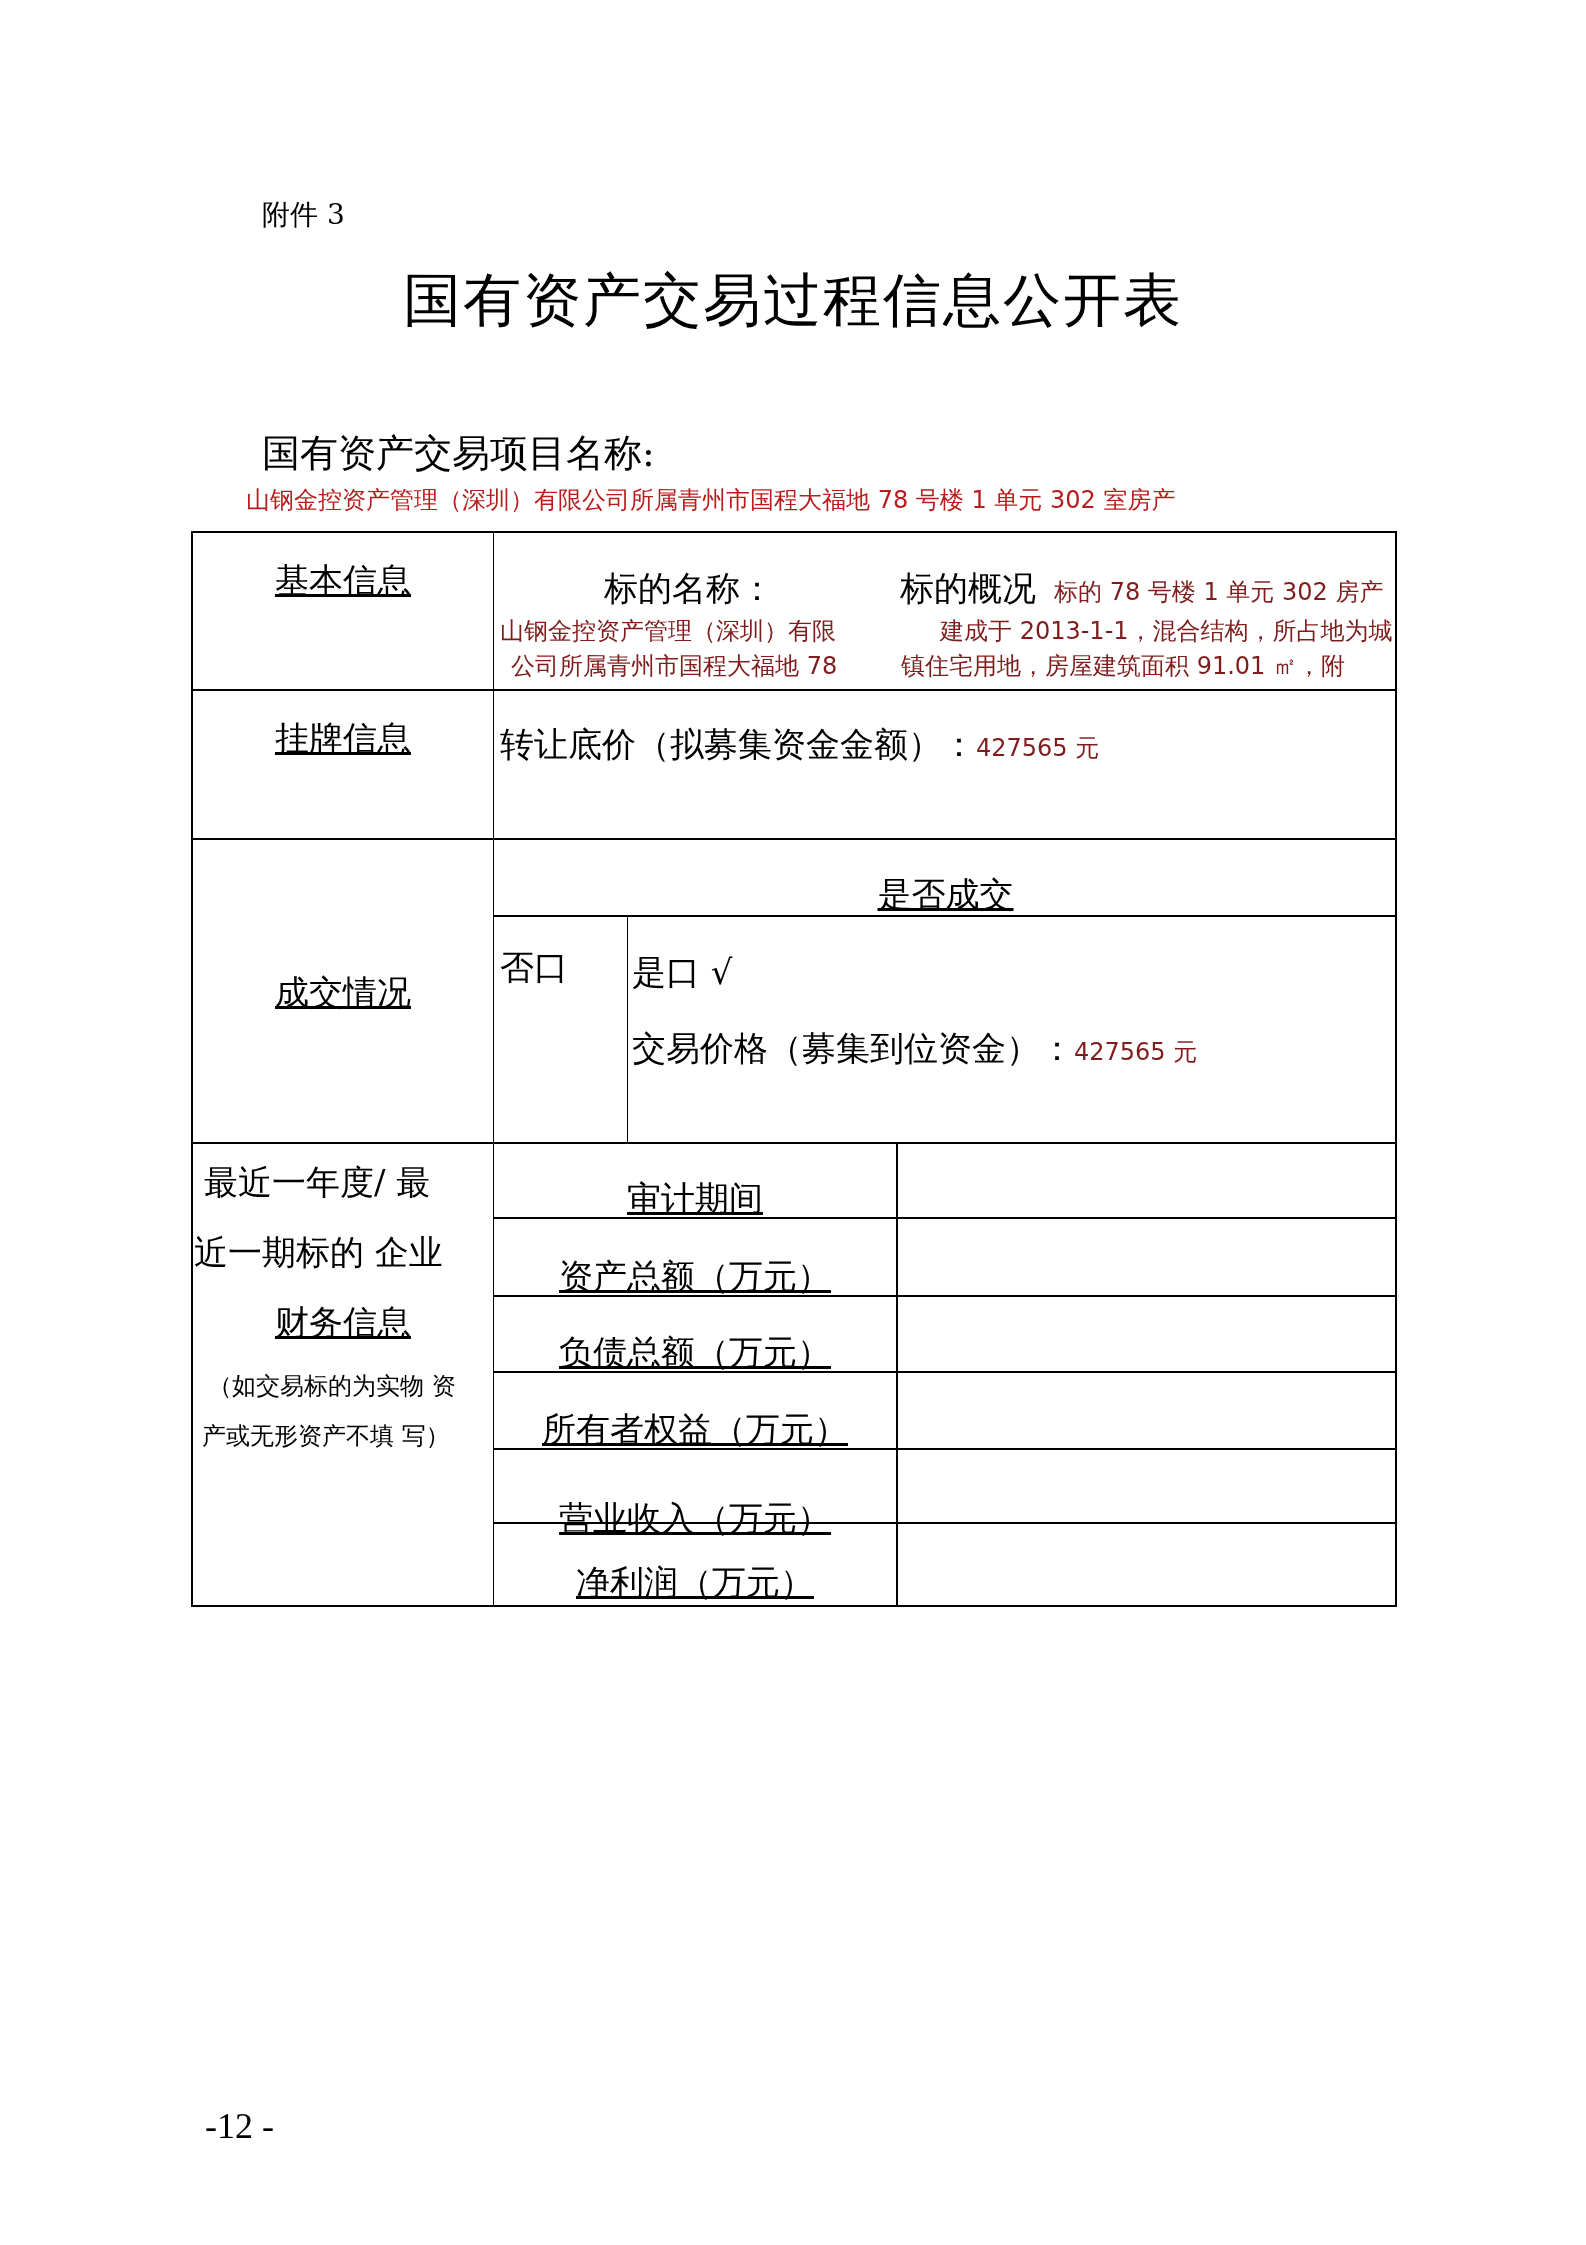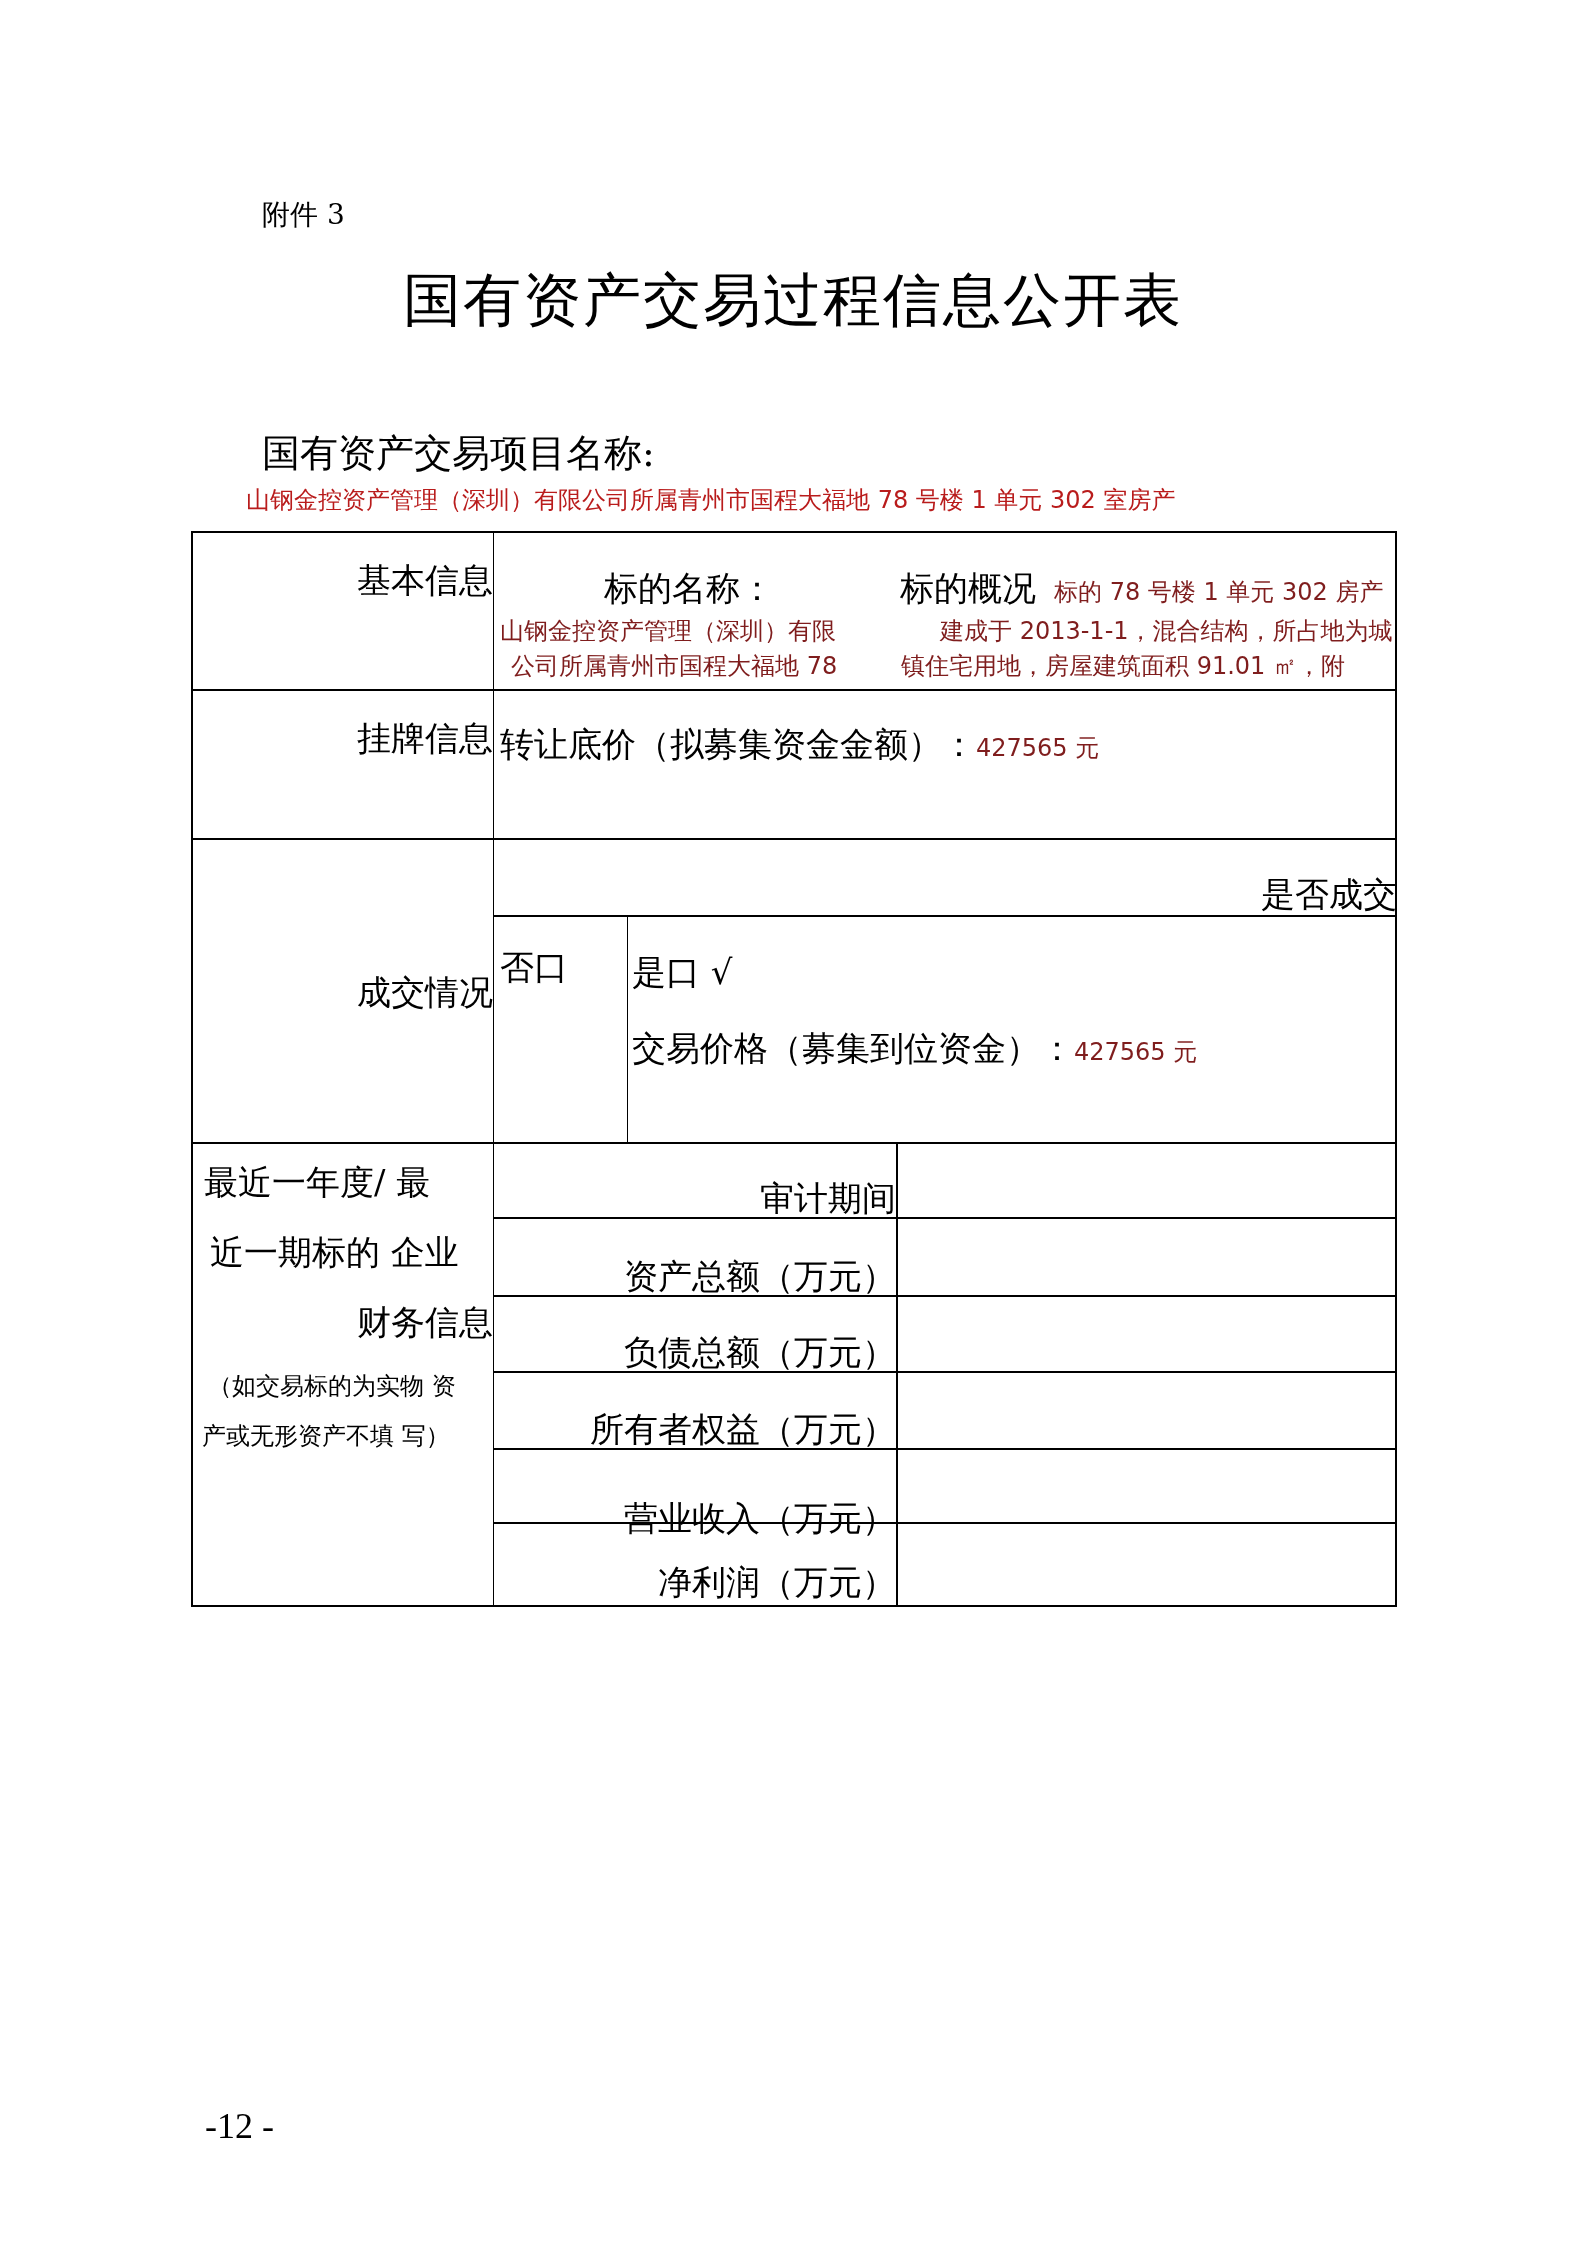--- a/index.html
+++ b/index.html
@@ -7,21 +7,21 @@
          font-family: "DejaVu Serif", "Liberation Serif", serif; color:#000; }
   .abs { position:absolute; }
   .attach { left:262px; top:196px; font-size:28px; }
   .title { left:0; width:1586px; top:262px; text-align:center; font-size:58px; letter-spacing:2px; }
   .proj-label { left:262px; top:428px; font-size:38px; }
   .proj-name { left:246px; top:484px; font-size:24px; color:#b91c1c; font-family:"DejaVu Sans","Liberation Sans",sans-serif; }
   .line { position:absolute; background:#000; }
   .cell-text { position:absolute; font-size:34px; }
   .grey { color:#7f1d1d; font-family:"DejaVu Sans","Liberation Sans",sans-serif; }
   .small { font-size:24px; }
-  .center { text-align:right; }
+  .center { text-align:center;text-decoration:underline; }
   .page-num { left:205px; top:2105px; font-size:36px; font-family:"Liberation Serif","DejaVu Serif",serif; }
 </style>
 </head>
 <body>
 
 <div class="abs attach">附件 3</div>
 <div class="abs title">国有资产交易过程信息公开表</div>
 <div class="abs proj-label">国有资产交易项目名称:</div>
 <div class="abs proj-name">山钢金控资产管理（深圳）有限公司所属青州市国程大福地 78 号楼 1 单元 302 室房产</div>
 
@@ -62,21 +62,21 @@
 
   <div class="cell-text center" style="left:193px;width:300px;top:970px;">成交情况</div>
   <div class="cell-text center" style="left:494px;width:903px;top:872px;">是否成交</div>
   <div class="cell-text" style="left:500px;top:945px;">否口</div>
   <div class="cell-text" style="left:632px;top:950px;">是口 √</div>
   <div class="cell-text" style="left:632px;top:1026px;white-space:nowrap;">
     <span>交易价格（募集到位资金）：</span><span class="grey small">427565 元</span>
   </div>
 
   <div class="cell-text" style="left:204px;top:1160px;">最近一年度/ 最</div>
-  <div class="cell-text" style="left:194px;top:1230px;padding-left:16px;">近一期标的 企业</div>
+  <div class="cell-text" style="left:194px;top:1230px;">近一期标的 企业</div>
   <div class="cell-text center" style="left:193px;width:300px;top:1300px;">财务信息</div>
   <div class="cell-text small" style="left:208px;top:1370px;">（如交易标的为实物 资</div>
   <div class="cell-text small" style="left:202px;top:1420px;">产或无形资产不填 写）</div>
 
   <div class="cell-text center" style="left:494px;width:402px;top:1176px;">审计期间</div>
   <div class="cell-text center" style="left:494px;width:402px;top:1254px;">资产总额（万元）</div>
   <div class="cell-text center" style="left:494px;width:402px;top:1330px;">负债总额（万元）</div>
   <div class="cell-text center" style="left:494px;width:402px;top:1407px;">所有者权益（万元）</div>
   <div class="cell-text center" style="left:494px;width:402px;top:1482px;margin-top:14px;">营业收入（万元）</div>
   <div class="cell-text center" style="left:494px;width:402px;top:1560px;">净利润（万元）</div>

